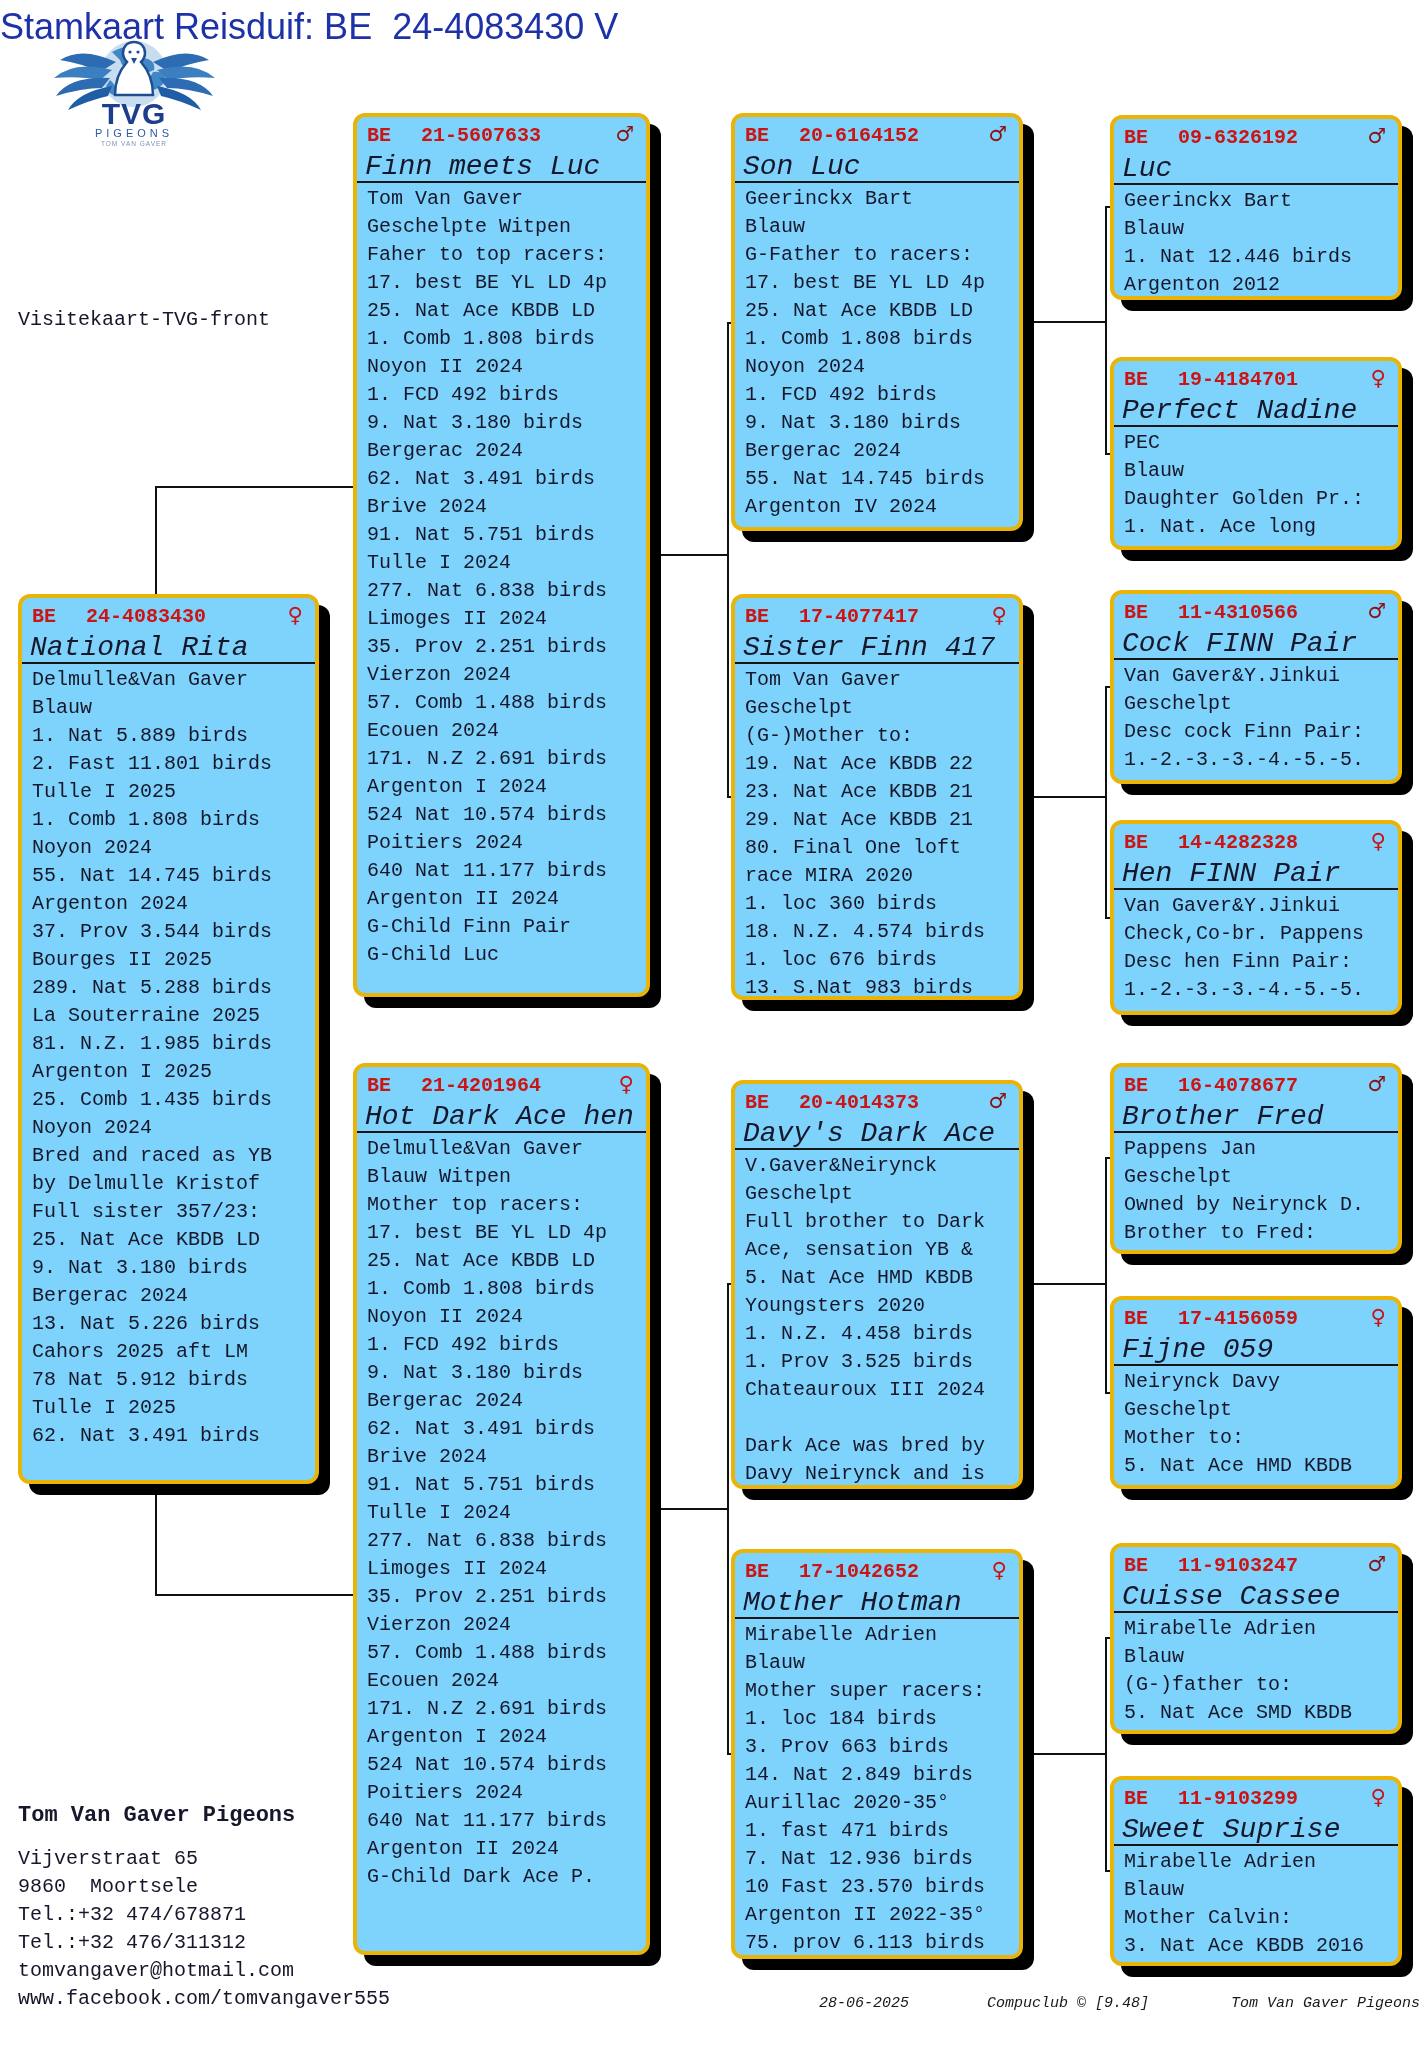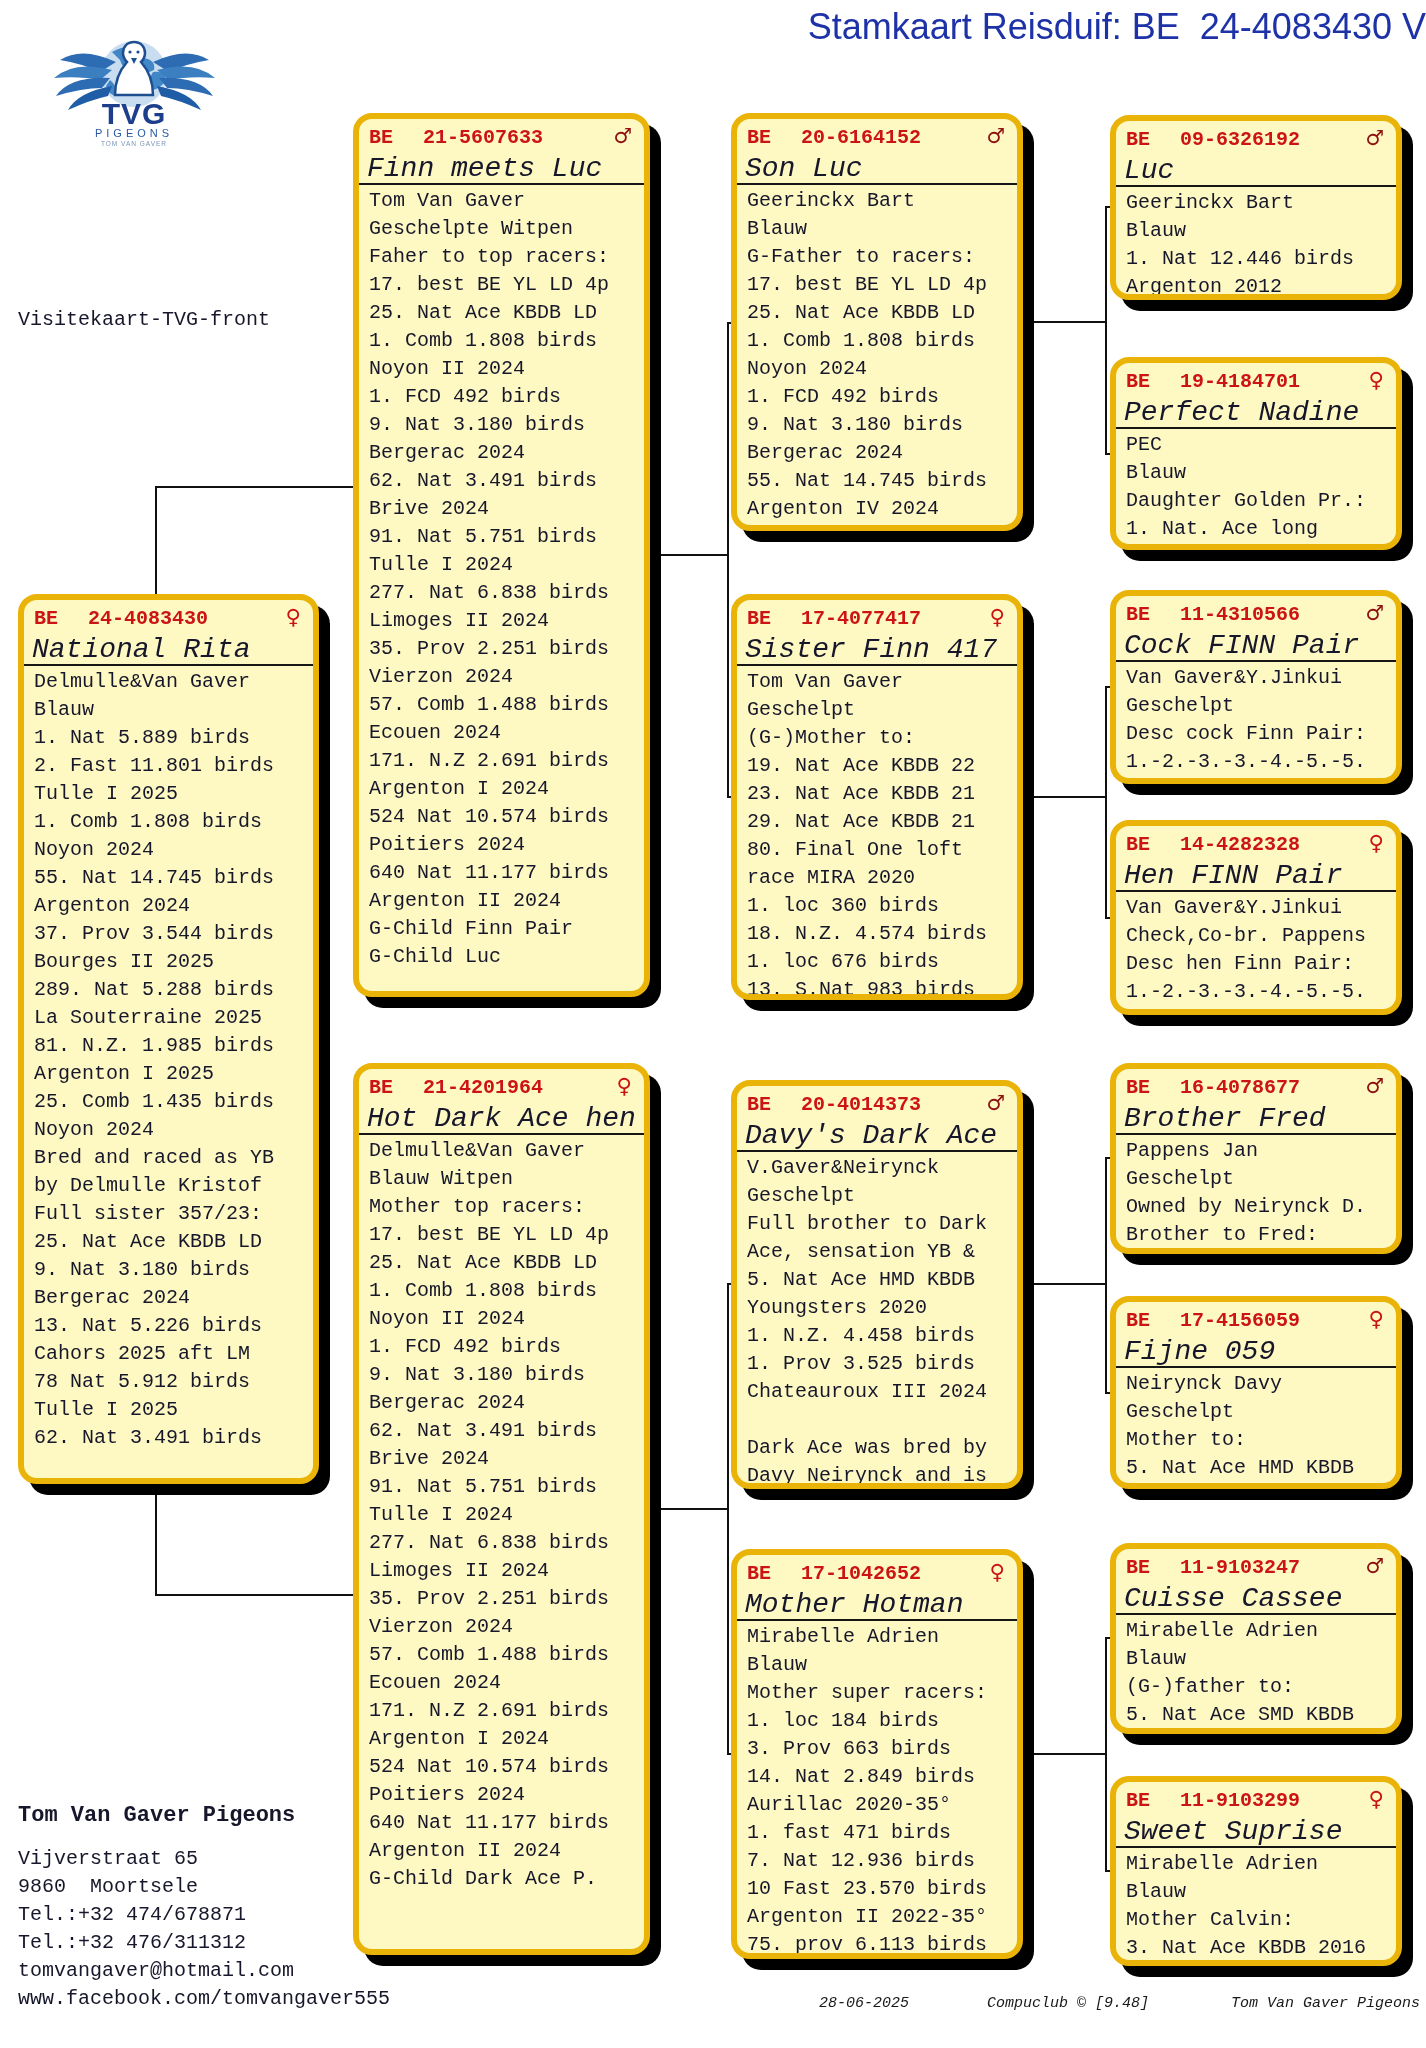--- a/index.html
+++ b/index.html
@@ -2,31 +2,31 @@
 <html style="--title-blue: #1e32a8; --ring-red: #cc1414; --male-red: #8e1111; --female-red: #cc1111;"><head>
 <meta charset="utf-8">
 <style>
   html,body{margin:0;padding:0;}
   body{
     width:1426px;height:2048px;position:relative;background:#ffffff;
     font-family:"Liberation Mono","DejaVu Sans Mono",monospace;
     color:#17172b;overflow:hidden;
   }
   .page-title{
-    position:absolute;left:0;top:6px;width:1426px;text-align:right;
+    position:absolute;left:0;top:6px;width:1426px;text-align:left;
     font-family:"Liberation Sans",sans-serif;font-size:36px;font-weight:normal;
     color:var(--title-blue,#1e32a8);white-space:pre;
   }
   .side-label{
     position:absolute;left:18px;top:308px;font-size:20px;color:#17172b;white-space:pre;
   }
   .logo{position:absolute;left:52px;top:34px;}
   
   .pbox{
-    position:absolute;background:#fef9c3;border:6px solid #eab308;border-radius:19px;
+    position:absolute;background:#7dd3fc;border:4px solid #eab308;border-radius:12px;
     box-shadow:11px 11px 0 0 #000;box-sizing:border-box;overflow:hidden;
   }
   .pbox-head{display:flex;align-items:baseline;padding:7px 12px 0 10px;height:28px;}
   .pbox-ctry,.pbox-ring{color:var(--ring-red,#cc1414);font-weight:bold;font-size:20px;white-space:pre;}
   .pbox-ring{margin-left:30px;}
   .pbox-sex{margin-left:auto;font-family:"DejaVu Sans",sans-serif;font-size:21px;line-height:21px;font-weight:bold;}
   .pbox-sex.male{color:var(--male-red,#8e1111);}
   .pbox-sex.female{color:var(--female-red,#cc1111);}
   .pbox-name{
     font-style:italic;font-weight:normal;font-size:28px;color:#17172b;

